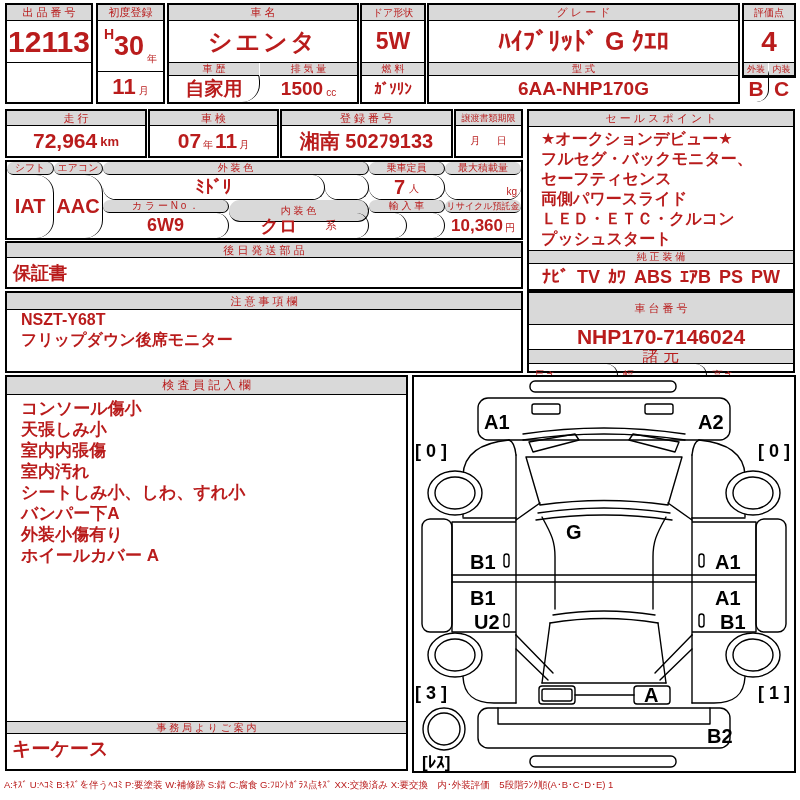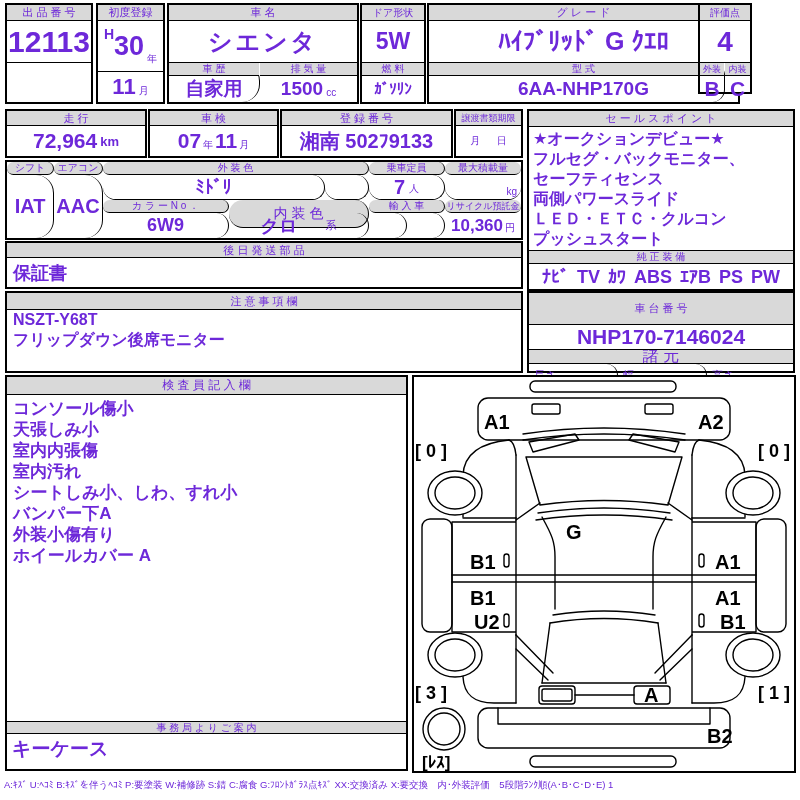--- a/index.html
+++ b/index.html
@@ -1,27 +1,27 @@
 <!DOCTYPE html>
 <html><head>
 <meta charset="utf-8">
 <style>
   html,body{margin:0;padding:0;background:#fff;}
   .sheet{position:relative;width:800px;height:800px;background:#fff;
-         font-family:"Liberation Sans","DejaVu Sans",sans-serif;color:#6d28d9;overflow:hidden;text-decoration:underline;}
+         font-family:"Liberation Sans","DejaVu Sans",sans-serif;color:#b91c1c;overflow:hidden;text-decoration:underline;}
   .box{position:absolute;box-sizing:border-box;border:2px solid #000;background:#fff;}
   .cell{position:absolute;box-sizing:border-box;border-radius:18px;}
   .hdr{background:#d9d9d9;display:flex;align-items:center;justify-content:center;
        font-size:11px;border-bottom:1px solid #000;box-sizing:border-box;white-space:nowrap;overflow:hidden;}
   .val{display:flex;align-items:center;justify-content:center;font-weight:bold;box-sizing:border-box;white-space:nowrap;overflow:hidden;}
   .bb{border-bottom:1px solid #000;}
   .br{border-right:1px solid #000;}
   .left{justify-content:flex-start;}
   .sm{font-weight:normal;}
-  .lines{box-sizing:border-box;}
+  .lines{box-sizing:border-box;margin-left:8px;}
   .lines div{font-weight:bold;white-space:nowrap;}
   svg text{font-family:"Liberation Sans","DejaVu Sans",sans-serif;font-weight:bold;}
 </style>
 </head>
 <body>
 
 <div class="sheet">
 
   <div class="box" style="left:5px;top:3px;width:88px;height:101px">
     <div class="hdr" style="height:16px">出 品 番 号</div>
@@ -66,21 +66,21 @@
     <div class="val" style="height:25px;font-size:15px">ｶﾞｿﾘﾝ</div>
   </div>
 
   <div class="box" style="left:427px;top:3px;width:313px;height:101px">
     <div class="hdr" style="height:16px">グ レ ー ド</div>
     <div class="val bb" style="height:42px;font-size:25px">ﾊｲﾌﾞﾘｯﾄﾞ G  ｸｴﾛ</div>
     <div class="hdr" style="height:13px;font-size:10px">型 式</div>
     <div class="val" style="height:25px;font-size:19px">6AA-NHP170G</div>
   </div>
 
-  <div class="box" style="left:698px;top:3px;width:54px;height:91px">
+  <div class="box" style="left:742px;top:3px;width:54px;height:75px">
     <div class="hdr" style="height:16px;font-size:10px">評価点</div>
     <div class="val bb" style="height:42px;font-size:28px">4</div>
     <div style="position:relative;height:39px">
       <div class="cell br" style="left:0;top:0;width:25px;height:39px">
         <div class="hdr" style="height:13px;font-size:9px">外装</div>
         <div class="val" style="height:25px;font-size:21px">B</div>
       </div>
       <div class="cell" style="left:25px;top:0;width:25px;height:39px">
         <div class="hdr" style="height:13px;font-size:9px">内装</div>
         <div class="val" style="height:25px;font-size:21px">C</div>
@@ -131,21 +131,21 @@
 
     <div class="cell val bb br" style="left:96px;top:13px;width:222px;height:25px;font-size:18px">ﾐﾄﾞﾘ</div>
     <div class="cell bb br" style="left:318px;top:13px;width:44px;height:25px"></div>
     <div class="cell val bb br" style="left:362px;top:13px;width:76px;height:25px">
       <span style="font-size:20px">7</span>
         <span class="sm" style="font-size:10px;align-self:flex-end;margin:0 0 3px 4px">人</span>
     </div>
     <div class="cell val bb sm" style="left:438px;top:13px;width:76px;height:25px;font-size:10px;justify-content:flex-end;align-items:flex-end;padding:0 4px 2px 0">kg</div>
 
     <div class="cell hdr br" style="left:96px;top:38px;width:126px;height:13px;font-size:10px">カ ラ ー N o ．</div>
-    <div class="cell hdr br" style="left:222px;top:38px;width:140px;height:28px;font-size:14px">内 装 色</div>
+    <div class="cell hdr br" style="left:222px;top:38px;width:140px;height:22px;font-size:10px">内 装 色</div>
     <div class="cell hdr br" style="left:362px;top:38px;width:76px;height:13px;font-size:10px">輸 入 車</div>
     <div class="cell hdr" style="left:438px;top:38px;width:76px;height:13px;font-size:9px">リサイクル預託金</div>
 
     <div class="cell val br" style="left:96px;top:51px;width:126px;height:25px;font-size:18px">6W9</div>
     <div class="cell val br" style="left:222px;top:51px;width:140px;height:25px">
       <span style="font-size:18px">クロ</span>
         <span class="sm" style="font-size:11px;margin-left:28px">系</span>
     </div>
     <div class="cell br" style="left:362px;top:51px;width:38px;height:25px"></div>
     <div class="cell br" style="left:400px;top:51px;width:38px;height:25px"></div>

